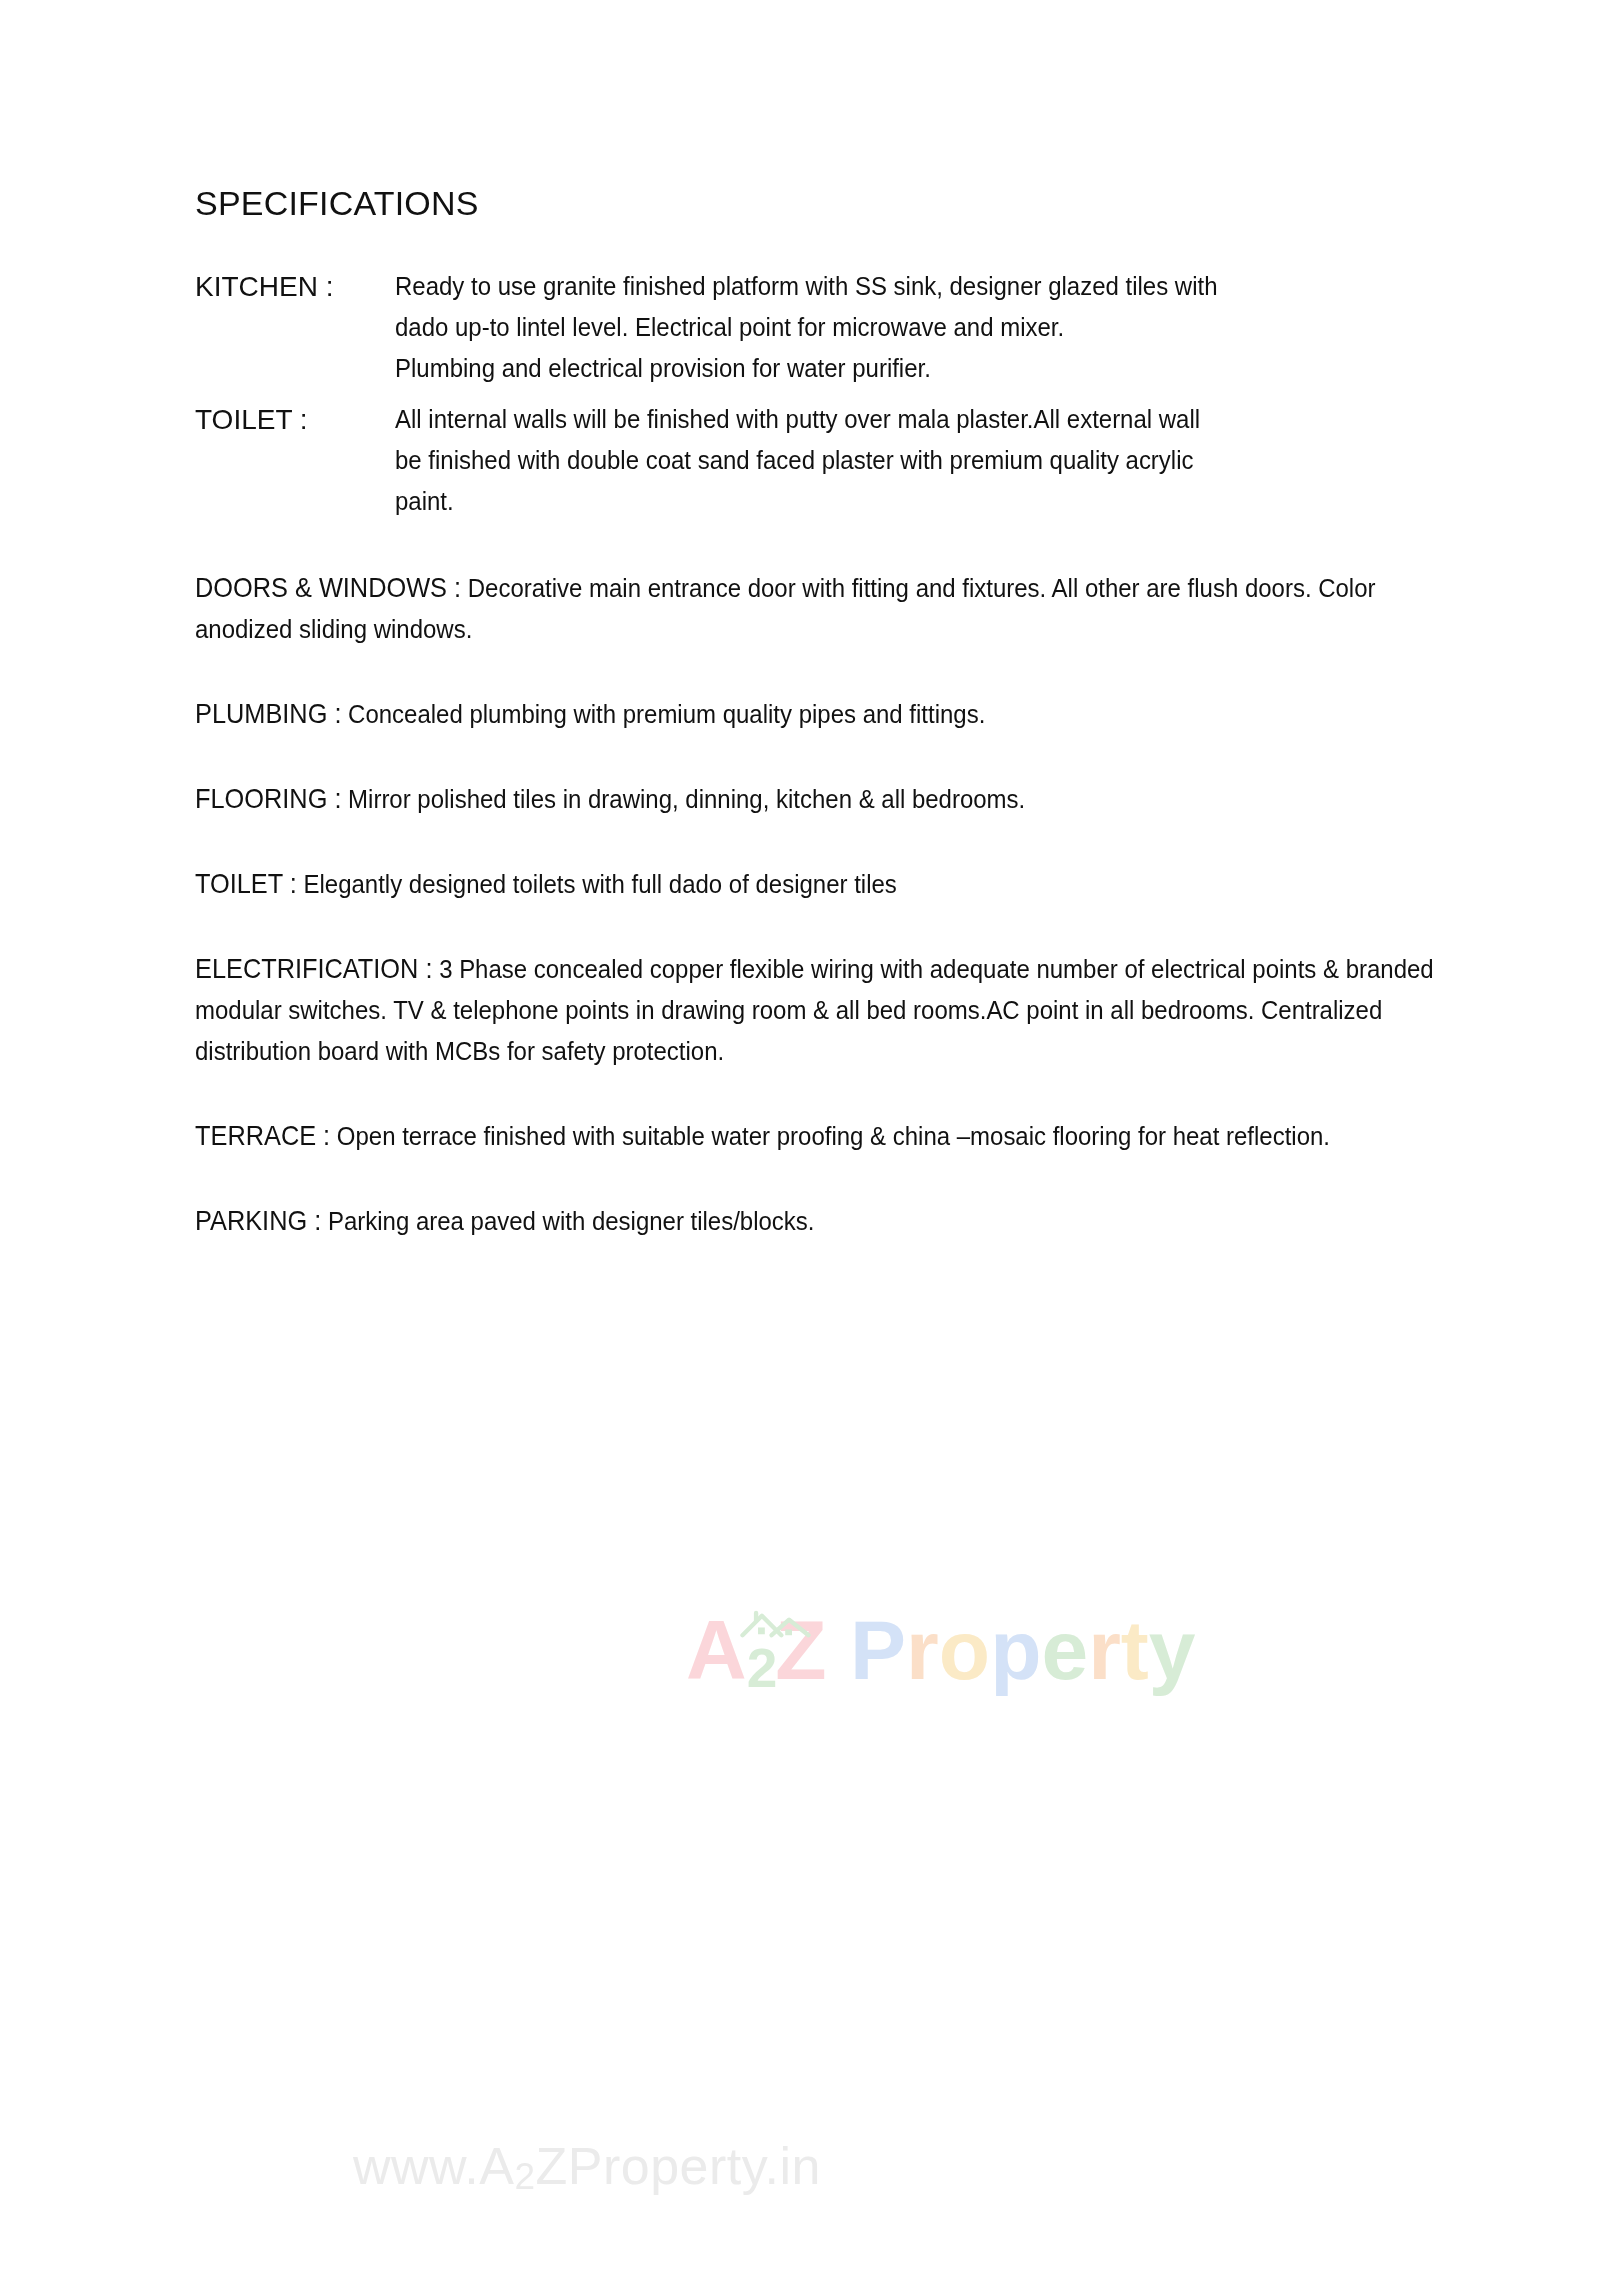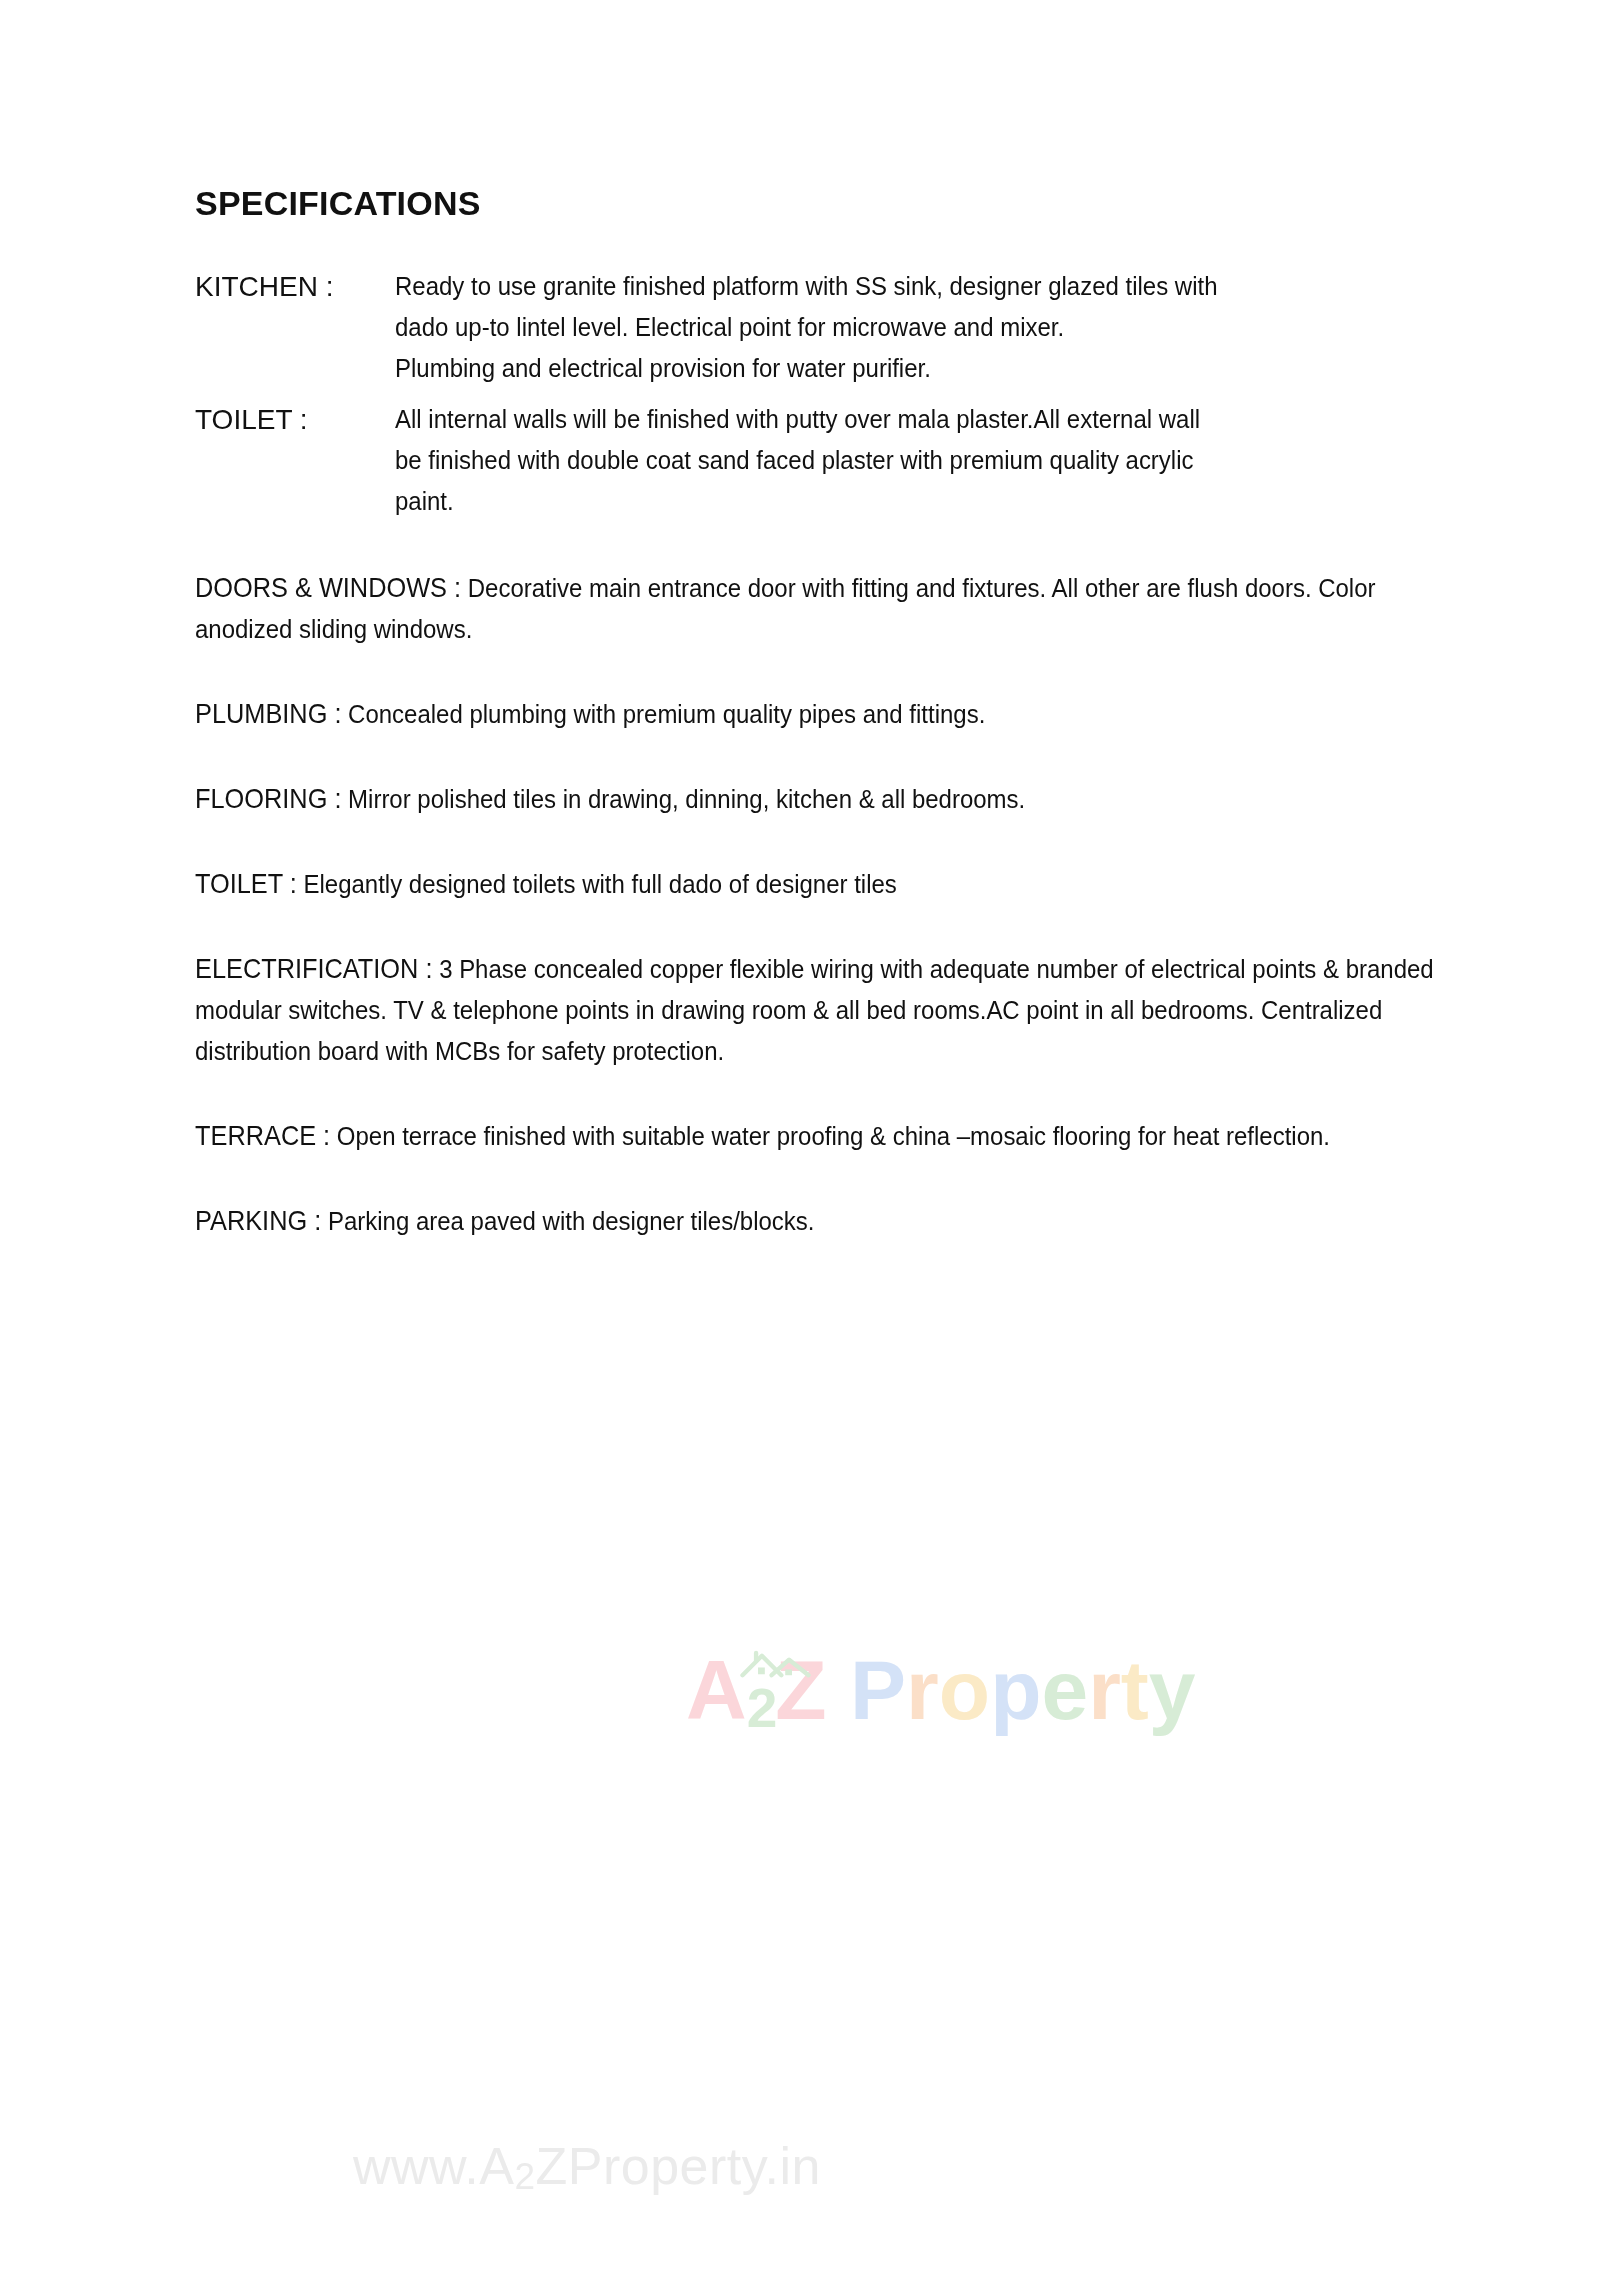--- a/index.html
+++ b/index.html
@@ -36,21 +36,21 @@
   }
 
   
   .doc-title {
     font-family: "Liberation Sans", sans-serif;
     font-size: 34px;
     letter-spacing: 0.2px;
     line-height: 43px;
     color: #111111;
     margin: 0 0 41px 0;
-    font-weight: 700;
+    font-weight: 400;
   }
 
   
   .kv-block {
     margin: 10px 0 0 0;
   }
   .kv-row {
     display: flex;
     align-items: flex-start;
   }
@@ -106,21 +106,20 @@
     left: 686px;
     top: 1596px;
     width: 510px;
     height: 108px;
     font-family: "Liberation Sans", sans-serif;
     font-weight: bold;
     font-size: 84px;
     line-height: 108px;
     white-space: nowrap;
     user-select: none;
-    margin-top: 40px;
   }
   #logo-watermark .lg { display: inline-block; }
   .c-pink   { color: #fbd6da; }
   .c-green  { color: #d7ecd6; }
   .c-blue   { color: #d4e2f7; }
   .c-orange { color: #fbdfc8; }
   .c-gold   { color: #fbeac6; }
   .sub2 {
     font-size: 55px;
     vertical-align: baseline;

